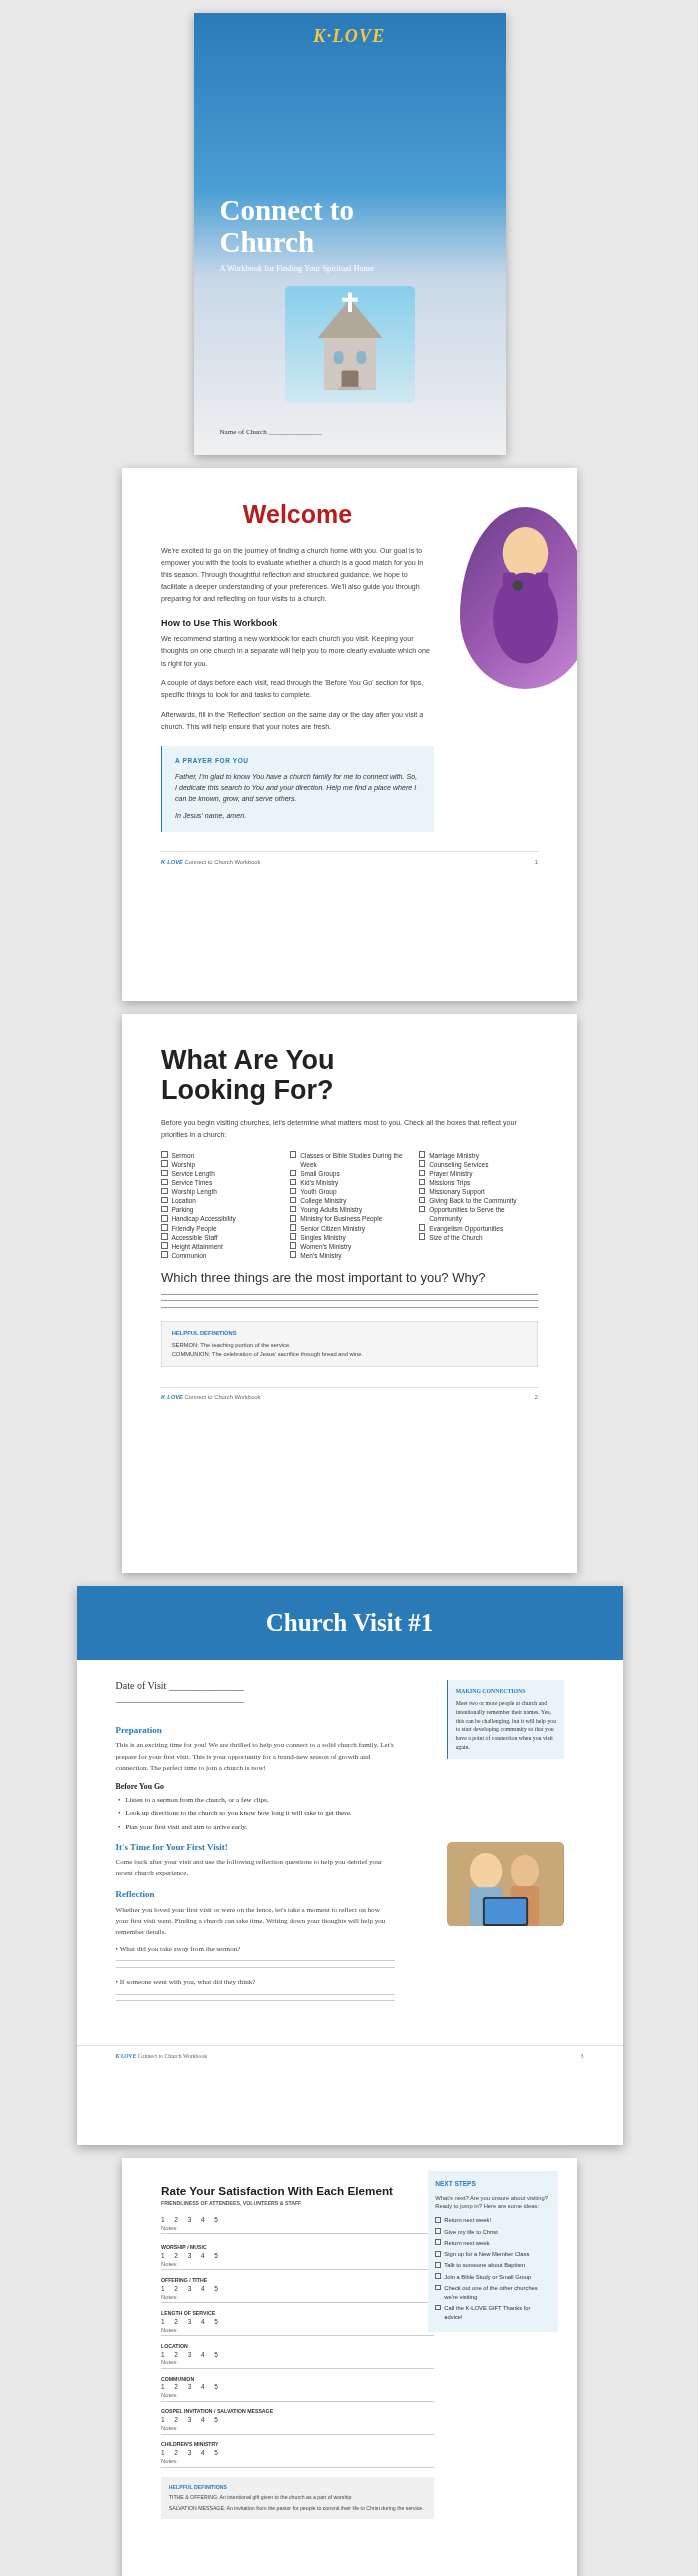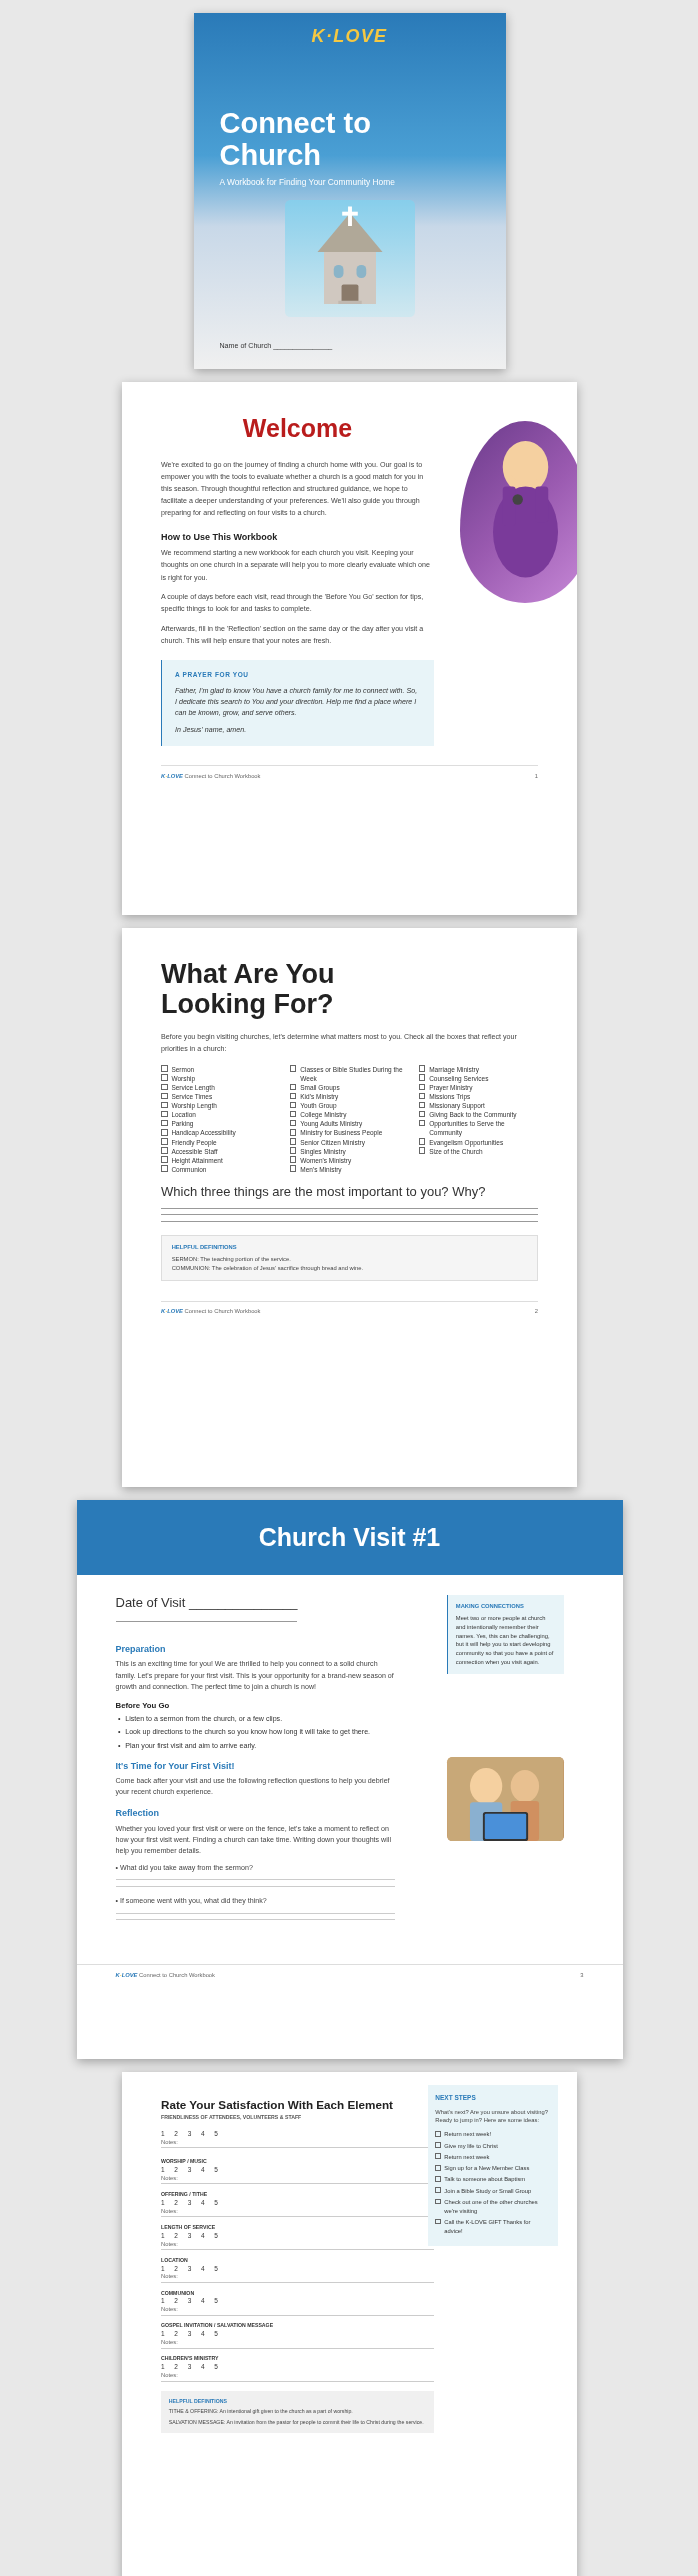--- a/index.html
+++ b/index.html
@@ -22,23 +22,24 @@
     
     .page {
       background: #fff;
       box-shadow: 0 2.6px 9.7px rgba(0,0,0,0.3);
       position: relative;
       overflow: hidden;
     }
 
     .cover-page {
       width: 312px;
-      height: 356px;
+      height: 442px;
       background: linear-gradient(180deg, #2a7ab8 0%, #4a9fd4 40%, #c8d8e8 60%, #f0f0f0 100%);
       position: relative;
+      font-family: Liberation Serif, serif;
     }
 
     .cover-logo {
       position: absolute;
       top: 13px;
       left: 50%;
       transform: translateX(-50%);
       color: white;
       font-size: 18px;
       font-weight: bold;
@@ -242,41 +243,42 @@
       text-transform: uppercase;
       color: #2a7ab8;
       margin-bottom: 3.2px;
     }
 
     
     .visit-page {
       width: 546px;
       min-height: 559px;
       position: relative;
+      font-family: Liberation Serif, serif;
     }
 
     .visit-header {
       background: #2a7ab8;
       padding: 23px 39px;
       text-align: center;
     }
 
     .visit-title {
       color: white;
       font-size: 25px;
       font-weight: 900;
     }
 
     .visit-content {
       padding: 19.5px 39px;
       position: relative;
     }
 
     .visit-date {
-      font-size: 13px;
+      font-size: 10px;
       color: #333;
       margin-bottom: 13px;
       border-bottom: 0.6px solid #999;
       padding-bottom: 11px;
       display: inline-block;
     }
 
     .visit-section-title {
       font-size: 9px;
       font-weight: 900;
@@ -451,21 +453,21 @@
 
 <div class="page-container">
 
   <div class="page cover-page">
     <div class="cover-logo">
       <span>K</span><span style="color:#f5c842">·</span><span>LOVE</span>
     </div>
     <div class="cover-title-area">
       <div class="cover-title" style="white-space: pre-line;">Connect to
 Church</div>
-      <div class="cover-subtitle">A Workbook for Finding Your Community Home</div>
+      <div class="cover-subtitle">A Workbook for Finding Your Spiritual Home</div>
     </div>
 
     <div class="cover-church-image">
       <svg viewBox="0 0 200 180" class="church-svg">
 
         <defs>
           <linearGradient id="skyGrad" x1="0%" y1="0%" x2="0%" y2="100%">
             <stop offset="0%" style="stop-color:#87CEEB;stop-opacity:1"></stop>
             <stop offset="100%" style="stop-color:#d0e8f0;stop-opacity:1"></stop>
           </linearGradient>

